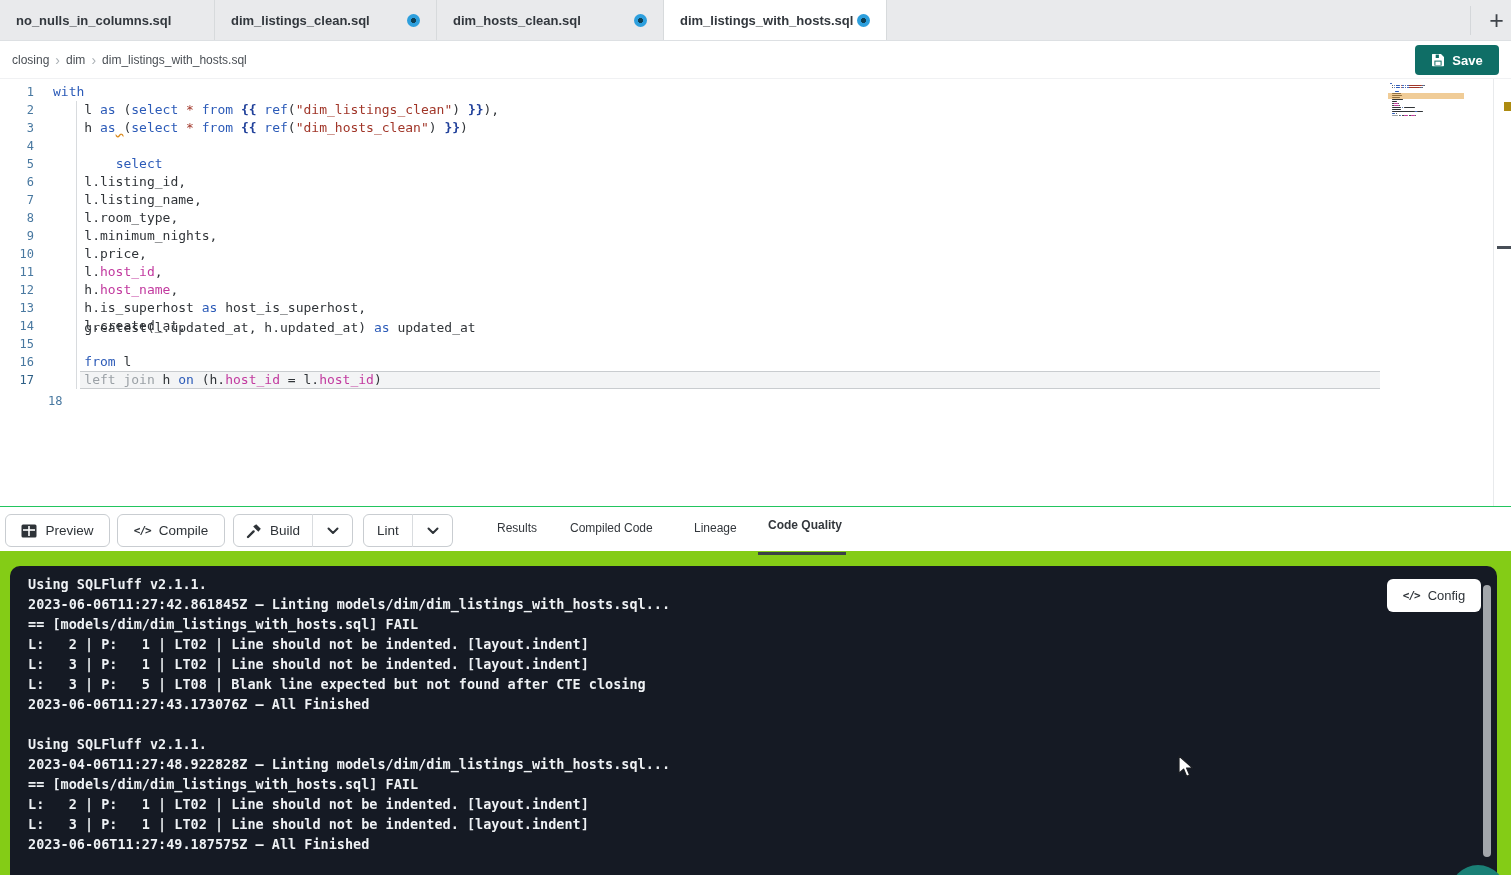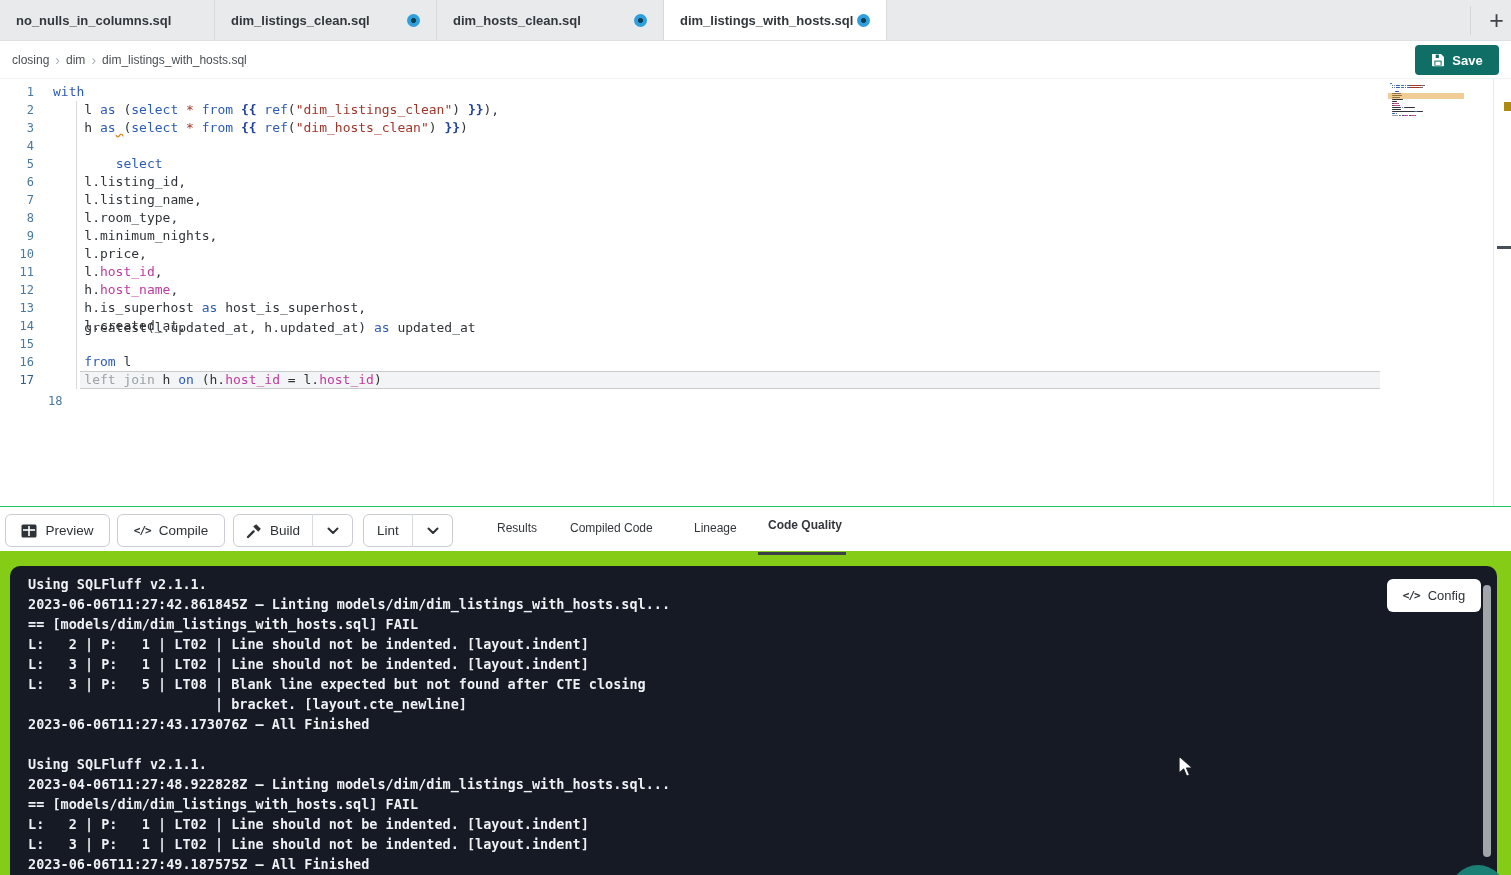--- a/index.html
+++ b/index.html
@@ -317,21 +317,20 @@
   </div>
 
   <div class="terminal">
     <div class="term-lines" id="term-lines">
         <div class="tline">Using SQLFluff v2.1.1.</div>
         <div class="tline">2023-06-06T11:27:42.861845Z — Linting models/dim/dim_listings_with_hosts.sql...</div>
         <div class="tline">== [models/dim/dim_listings_with_hosts.sql] FAIL</div>
         <div class="tline">L:   2 | P:   1 | LT02 | Line should not be indented. [layout.indent]</div>
         <div class="tline">L:   3 | P:   1 | LT02 | Line should not be indented. [layout.indent]</div>
         <div class="tline">L:   3 | P:   5 | LT08 | Blank line expected but not found after CTE closing</div>
-        <div class="tline">                       | bracket. [layout.cte_newline]</div>
         <div class="tline">2023-06-06T11:27:43.173076Z — All Finished</div>
         <div class="tline"></div>
         <div class="tline">Using SQLFluff v2.1.1.</div>
         <div class="tline">2023-04-06T11:27:48.922828Z — Linting models/dim/dim_listings_with_hosts.sql...</div>
         <div class="tline">== [models/dim/dim_listings_with_hosts.sql] FAIL</div>
         <div class="tline">L:   2 | P:   1 | LT02 | Line should not be indented. [layout.indent]</div>
         <div class="tline">L:   3 | P:   1 | LT02 | Line should not be indented. [layout.indent]</div>
         <div class="tline">2023-06-06T11:27:49.187575Z — All Finished</div>
       </div>
     <button class="config-btn">

